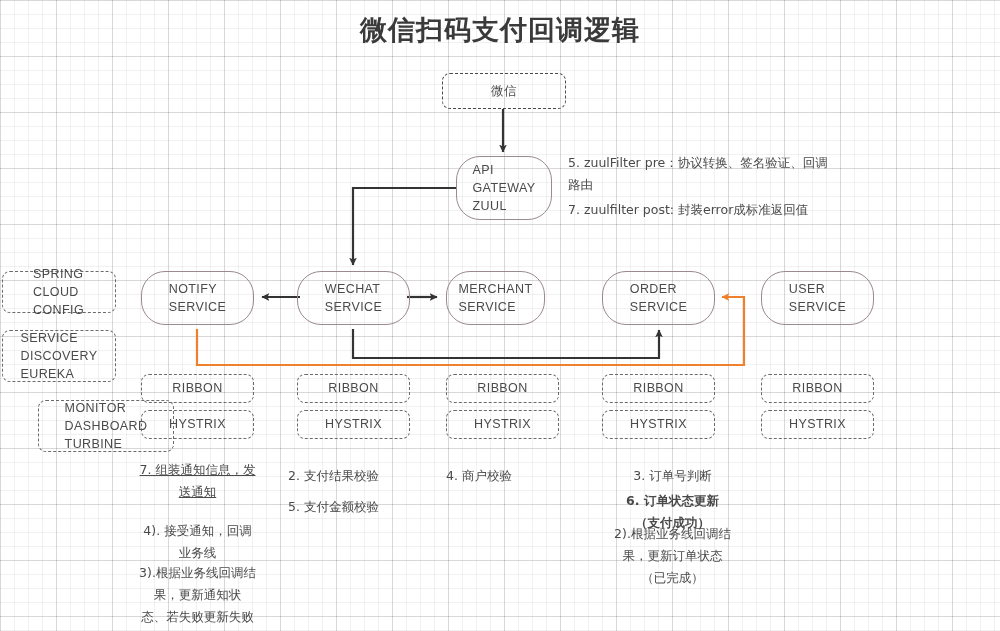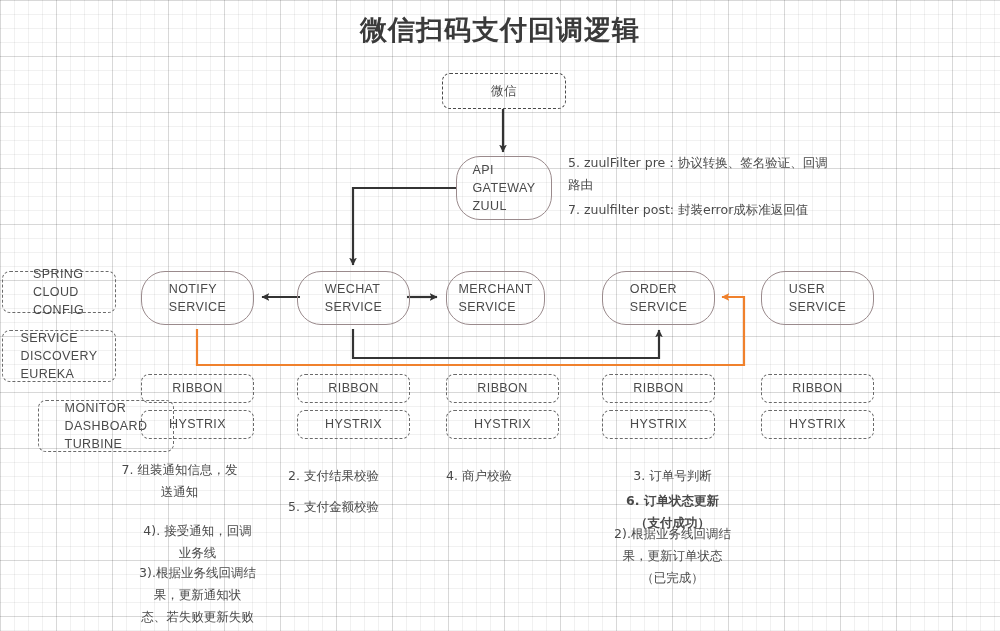--- a/index.html
+++ b/index.html
@@ -204,21 +204,21 @@
   <div class="node dashed-light" style="left:446px; top:410px; width:113px; height:29px;">
     <span class="lbl">HYSTRIX</span>
   </div>
   <div class="node dashed-light" style="left:602px; top:410px; width:113px; height:29px;">
     <span class="lbl">HYSTRIX</span>
   </div>
   <div class="node dashed-light" style="left:761px; top:410px; width:113px; height:29px;">
     <span class="lbl">HYSTRIX</span>
   </div>
 
-  <div class="note" style="left:92px; top:459px; width:175px;">7. 组装通知信息，发
+  <div class="note" style="left:110px; top:459px; width:175px;text-decoration:underline;">7. 组装通知信息，发
 送通知</div>
   <div class="note" style="left:110px; top:520px; width:175px;">4). 接受通知，回调
 业务线</div>
   <div class="note" style="left:110px; top:562px; width:175px;">3).根据业务线回调结
 果，更新通知状
 态、若失败更新失败
 次数，发送延时消息</div>
 
   <div class="note" style="left:288px; top:465px; width:160px; text-align:left;">2. 支付结果校验</div>
   <div class="note" style="left:288px; top:496px; width:160px; text-align:left;">5. 支付金额校验</div>

